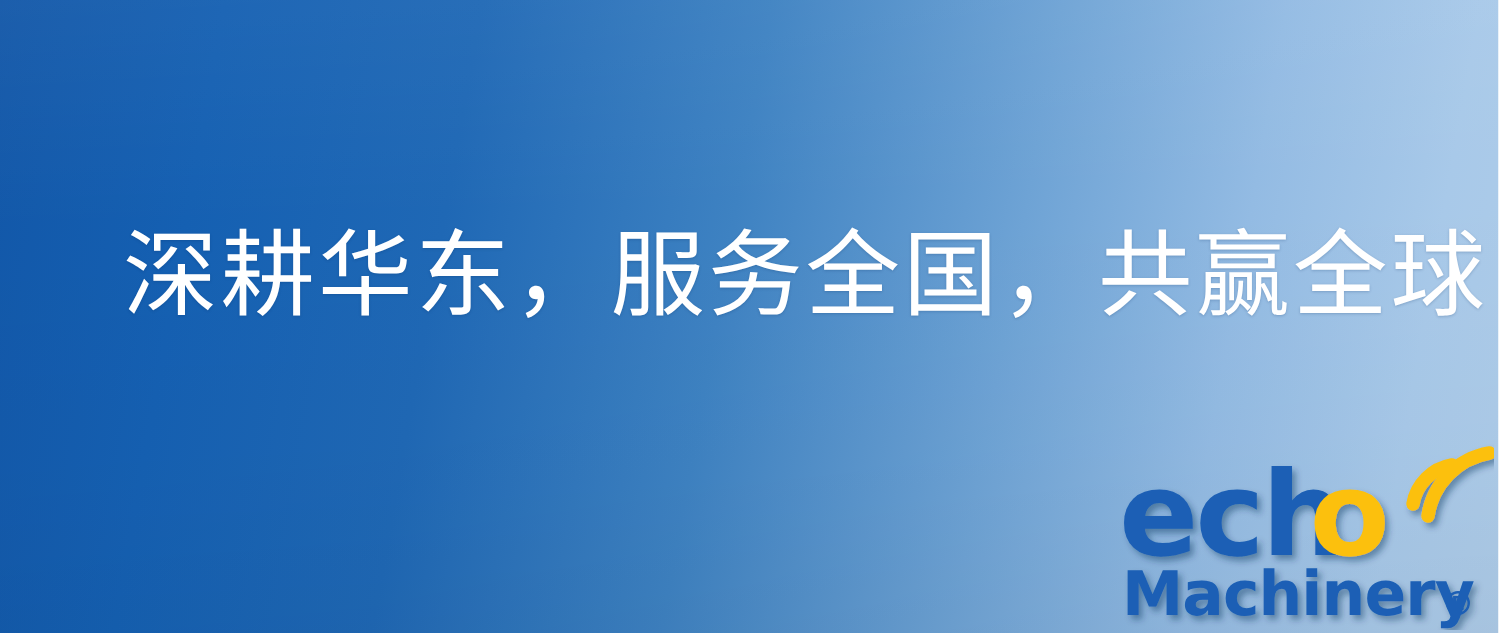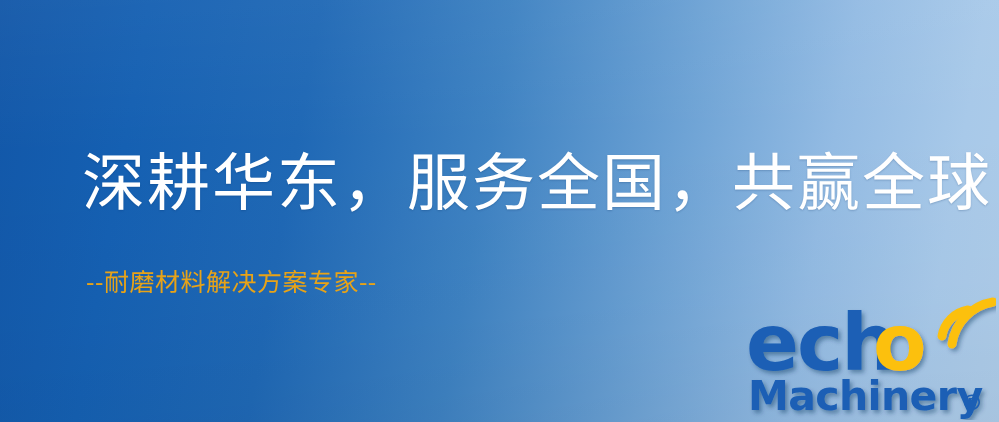--- a/index.html
+++ b/index.html
@@ -95,21 +95,20 @@
 </style>
 </head>
 <body>
 
 <div id="banner">
 
   <div id="banner-sheen"></div>
 
   <h1 class="headline">深耕华东，服务全国，共赢全球</h1>
 
-  <p class="subtitle">--耐磨材料解决方案专家--</p>
 
   <div id="logo">
     <svg viewBox="0 0 250 128" xmlns="http://www.w3.org/2000/svg" role="img">
 
       <defs>
         <filter id="logoShadow" x="-20%" y="-20%" width="150%" height="160%">
           <feDropShadow dx="2.5" dy="3" stdDeviation="2.2" flood-color="#0a2c55" flood-opacity="0.42"></feDropShadow>
         </filter>
       </defs>
 

